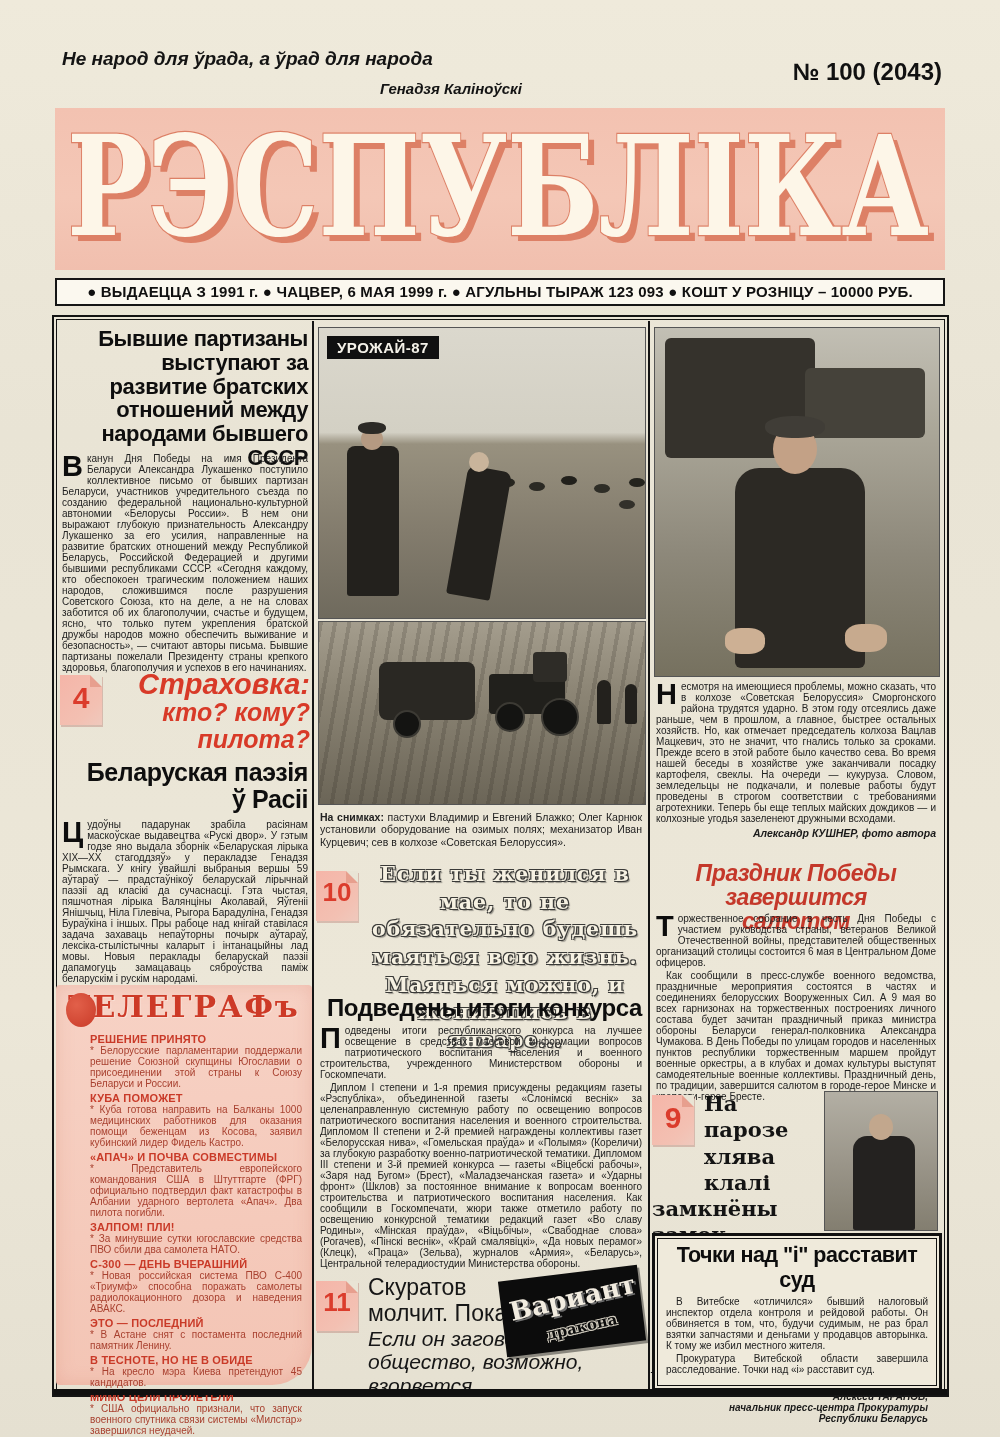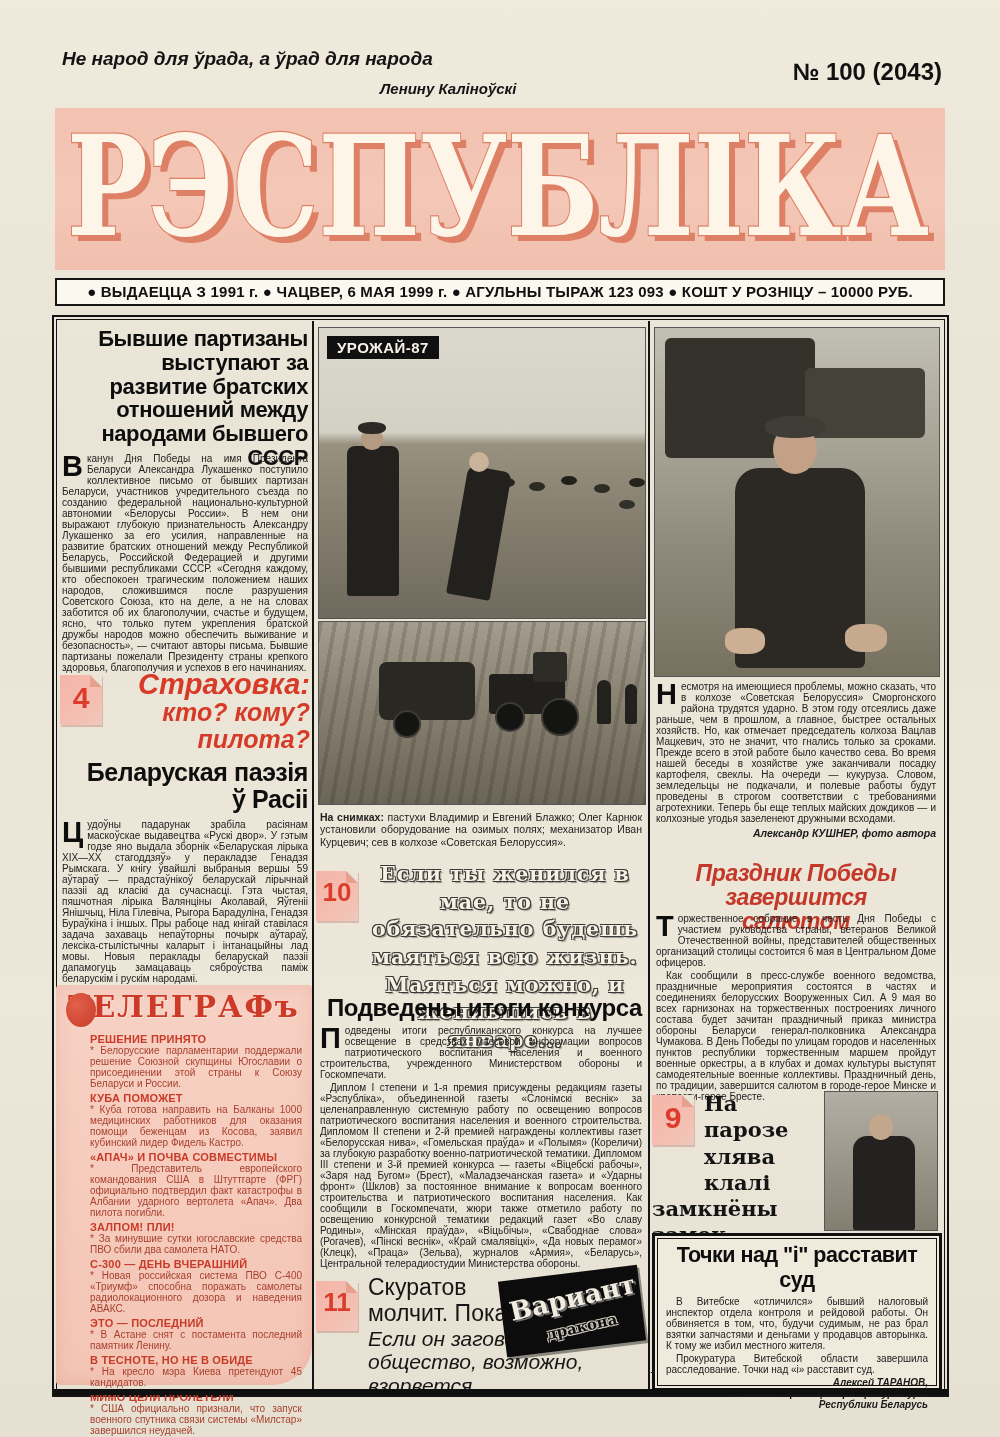--- a/index.html
+++ b/index.html
@@ -79,21 +79,21 @@
   .court-inner{position:absolute;inset:2px;border:1px solid #111;padding:4px 8px;}
   .court-head{font-weight:800;font-size:21.5px;letter-spacing:-0.5px;text-align:center;color:#0d0d0d;margin:0 0 3px;}
   .court p{margin:0 0 2px;text-indent:10px;}
 </style>
 </head>
 <body>
 
 <div class="page">
 
   <div class="motto">Не народ для ўрада, а ўрад для народа</div>
-  <div class="motto-author">Ленину  Каліноўскі</div>
+  <div class="motto-author">Генадзя  Каліноўскі</div>
   <div class="issue">№ 100 (2043)</div>
 
   <div class="masthead">
     <svg width="890" height="162">
       <text x="449" y="133" text-anchor="middle" textLength="862" lengthAdjust="spacingAndGlyphs" font-family="DejaVu Serif, serif" font-weight="bold" font-size="138" fill="#dd8066">РЭСПУБЛІКА</text>
       <text x="443" y="127" text-anchor="middle" textLength="862" lengthAdjust="spacingAndGlyphs" font-family="DejaVu Serif, serif" font-weight="bold" font-size="138" fill="#fdf6e8" stroke="#dd8066" stroke-width="2.5" paint-order="stroke">РЭСПУБЛІКА</text>
     </svg>
   </div>
 
   <div class="datebar">● ВЫДАЕЦЦА  З 1991 г. ● ЧАЦВЕР, 6  МАЯ  1999 г. ● АГУЛЬНЫ  ТЫРАЖ 123 093 ● КОШТ  У  РОЗНІЦУ – 10000 РУБ.</div>
@@ -261,21 +261,21 @@
           <div class="fig" style="left:28px;top:44px;width:62px;height:94px;background:#242220;border-radius:14px 14px 2px 2px"></div>
           <div class="fig-head" style="left:44px;top:22px;width:24px;height:26px;background:#c2a78d"></div>
         </div>
       </div>
 
       <div class="court" style="left:0;top:912px;width:284px;height:152px">
         <div class="court-inner">
           <div class="court-head">Точки над "і"  расставит суд</div>
           <p class="bodytxt">В Витебске «отличился» бывший налоговый инспектор отдела контроля и рейдовой работы. Он обвиняется в том, что, будучи судимым, не раз брал взятки запчастями и деньгами у продавцов авторынка. К тому же избил местного жителя.</p>
           <p class="bodytxt">Прокуратура Витебской области завершила расследование. Точки над «і» расставит суд.</p>
-          <div class="byline" style="margin-top:2px;font-size:10px">
+          <div class="byline" style="margin-top:16px;font-size:10px">
             <span>Алексей  ТАРАНОВ,</span><br>
             <span>начальник  пресс-центра  Прокуратуры</span><br>
             <span>Республики  Беларусь</span>
           </div>
         </div>
       </div>
     </div>
 
     <div class="frame-bottom"></div>
   </div>

